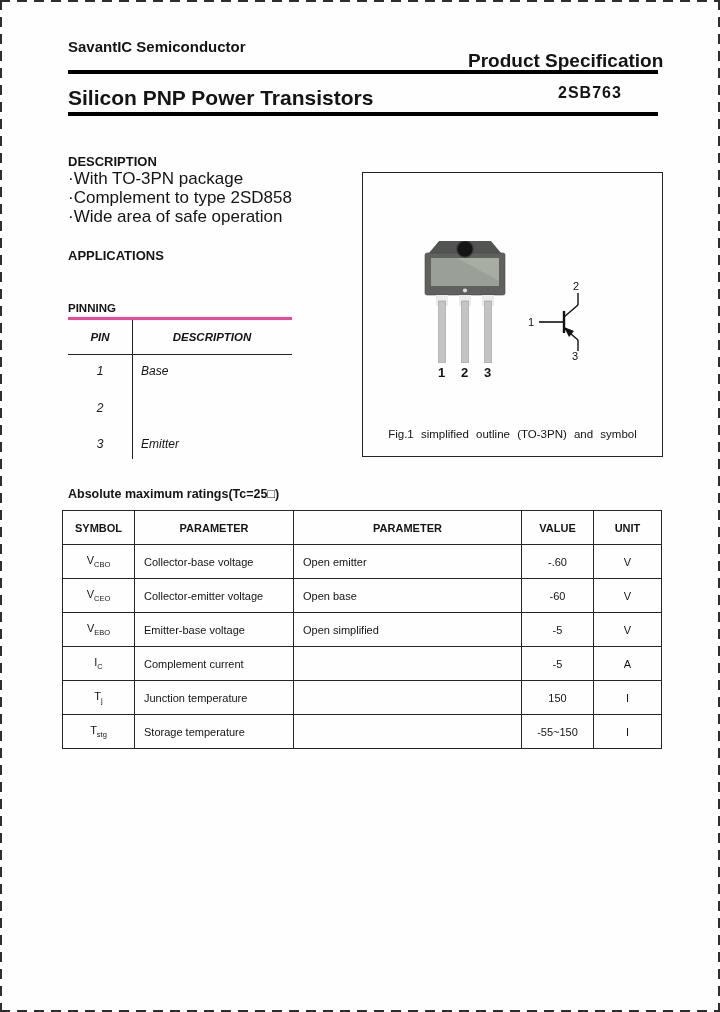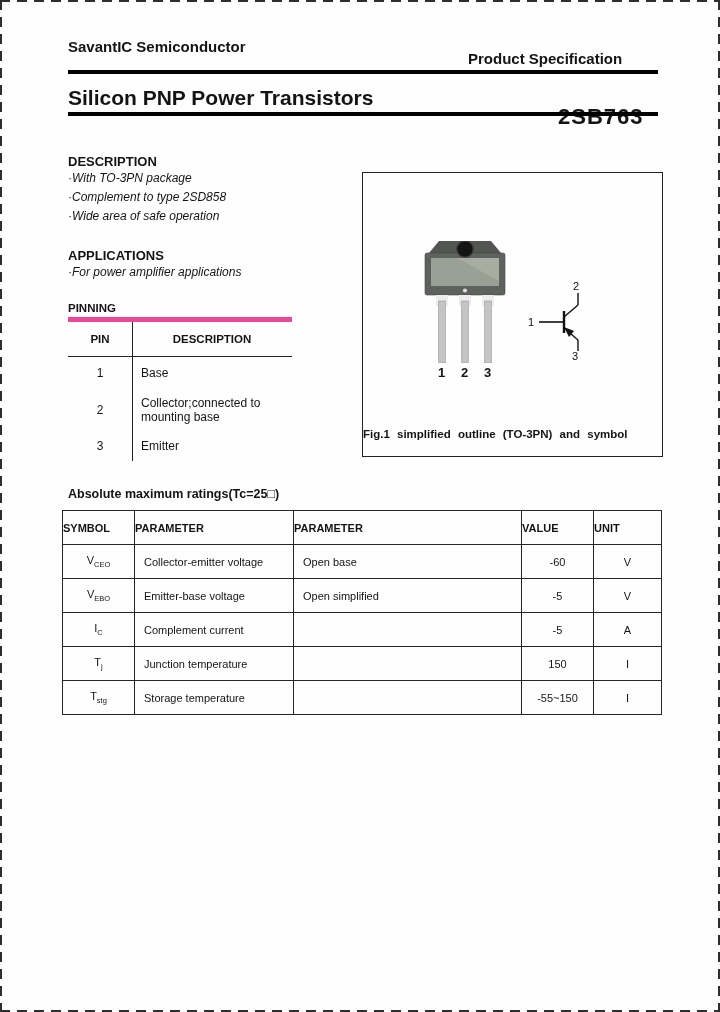--- a/index.html
+++ b/index.html
@@ -13,48 +13,48 @@
     background:repeating-linear-gradient(90deg,#2e2e2e 0 10px,transparent 10px 17px); }
   .edge.v { top:0; height:1012px; width:2px;
     background:repeating-linear-gradient(180deg,#2e2e2e 0 10px,transparent 10px 17px); }
   .edge.top{top:0;} .edge.bottom{top:1010px;} .edge.left{left:0;} .edge.right{left:718px;}
 
   .abs { position:absolute; }
   .b { font-weight:bold; }
   .rule { position:absolute; left:68px; width:590px; height:4px; background:#000; }
 
   .company { left:68px; top:38px; font-size:15px; }
-  .doctype { left:468px; top:50px; font-size:15px; }
+  .doctype { left:468px; top:50px; font-size:19px; }
   .prodtitle { left:68px; top:86px; font-size:21px; }
-  .partno { left:558px; top:84px; font-size:22px; letter-spacing:1px;margin-top:20px; }
+  .partno { left:558px; top:84px; font-size:16px; letter-spacing:1px; }
 
   .sechead { font-size:13px; font-weight:bold; }
-  .list { font-size:12px; line-height:19px;font-style:italic; }
-
-  
-  .pin-table { position:absolute; left:68px; top:317px; width:224px; border-top:5px solid #ec4899; font-size:12px; }
+  .list { font-size:17px; line-height:19px; }
+
+  
+  .pin-table { position:absolute; left:68px; top:317px; width:224px; border-top:3px solid #ec4899; font-size:12px;font-style:italic; }
   .pin-row { display:flex; }
   .pin-row.head { border-bottom:1px solid #222; font-weight:bold; font-size:11.5px; }
   .pin-c1 { width:65px; border-right:1px solid #222; display:flex; align-items:center; justify-content:center; box-sizing:border-box; }
   .pin-c2 { width:158px; display:flex; align-items:center; padding-left:8px; box-sizing:border-box; line-height:14px; }
   .pin-row.head .pin-c2 { justify-content:center; padding-left:0; }
 
   
   .figbox { position:absolute; left:362px; top:172px; width:299px; height:283px; border:1px solid #222; }
-  .figcaption { position:absolute; left:0; top:255px; width:299px; 
-    font-size:11.5px; font-weight:bold; word-spacing:4px; }
+  .figcaption { position:absolute; left:0; top:255px; width:299px; text-align:center;
+    font-size:11.5px; font-weight:normal; word-spacing:4px; }
   .pkg-nums { position:absolute; left:60px; top:192px; width:84px; height:14px; }
   .pkg-nums span { position:absolute; top:0; font-size:13px; font-weight:bold; }
   .pkg-nums .n1{left:15px;} .pkg-nums .n2{left:38px;} .pkg-nums .n3{left:61px;}
 
   
   .rat-head { left:68px; top:487px; font-size:12.5px; }
   table.ratings { position:absolute; left:62px; top:510px; width:599px; border-collapse:collapse; table-layout:fixed; }
   table.ratings td, table.ratings th { border:1px solid #262626; font-size:11px; height:33px; padding:0; vertical-align:middle; }
-  table.ratings th { font-weight:bold; text-align:left; font-size:11px; }
+  table.ratings th { font-weight:bold; text-align:center; font-size:11px; }
   td.c-sym, td.c-val, td.c-unit { text-align:center; }
   td.c-par, td.c-cond { text-align:left; padding-left:9px !important; }
   sub { font-size:7.5px; }
   .faint-mark { color:#b7b7b7; font-size:10px; margin-left:7px; }
 </style>
 </head>
 <body>
 
 <div class="page">
 
@@ -71,37 +71,33 @@
   <div class="rule" style="top:112px;"></div>
 
   <div class="abs sechead" style="left:68px; top:154px;">DESCRIPTION</div>
   <div class="abs list" style="left:68px; top:169px;">
     <div>·With TO-3PN package</div>
     <div>·Complement to type 2SD858</div>
     <div>·Wide area of safe operation</div>
   </div>
 
   <div class="abs sechead" style="left:68px; top:248px;">APPLICATIONS</div>
-  <div class="abs list" style="left:68px; top:263px;">
-    <div>·For power amplifier applications</div>
-  </div>
 
   <div class="abs b" style="left:68px; top:302px; font-size:11.5px;">PINNING</div>
   <div class="pin-table">
     <div class="pin-row head" style="height:34px;">
       <div class="pin-c1">PIN</div>
       <div class="pin-c2">DESCRIPTION</div>
     </div>
     <div class="pin-row" style="height:32px;">
       <div class="pin-c1">1</div>
       <div class="pin-c2">Base</div>
     </div>
     <div class="pin-row" style="height:42px;">
       <div class="pin-c1">2</div>
-      <div class="pin-c2">Collector;connected to mounting base</div>
     </div>
     <div class="pin-row" style="height:30px;">
       <div class="pin-c1">3</div>
       <div class="pin-c2">Emitter</div>
     </div>
   </div>
 
   <div class="figbox">
 
     <svg class="abs" style="left:60px; top:68px;" width="84" height="122" viewBox="0 0 84 122">
@@ -154,20 +150,27 @@
     </colgroup>
     <tbody>
         <tr>
       <th>SYMBOL</th>
       <th>PARAMETER</th>
       <th>PARAMETER</th>
       <th>VALUE</th>
       <th>UNIT</th>
     </tr>
     <tr>
+      <td class="c-sym"><span>V</span><sub>CBO</sub></td>
+      <td class="c-par">Collector-base voltage</td>
+      <td class="c-cond">Open emitter</td>
+      <td class="c-val">-.60</td>
+      <td class="c-unit">V</td>
+    </tr>
+    <tr>
       <td class="c-sym"><span>V</span><sub>CEO</sub></td>
       <td class="c-par">Collector-emitter voltage</td>
       <td class="c-cond">Open base</td>
       <td class="c-val">-60</td>
       <td class="c-unit">V</td>
     </tr>
     <tr>
       <td class="c-sym"><span>V</span><sub>EBO</sub></td>
       <td class="c-par">Emitter-base voltage</td>
       <td class="c-cond">Open simplified</td>

